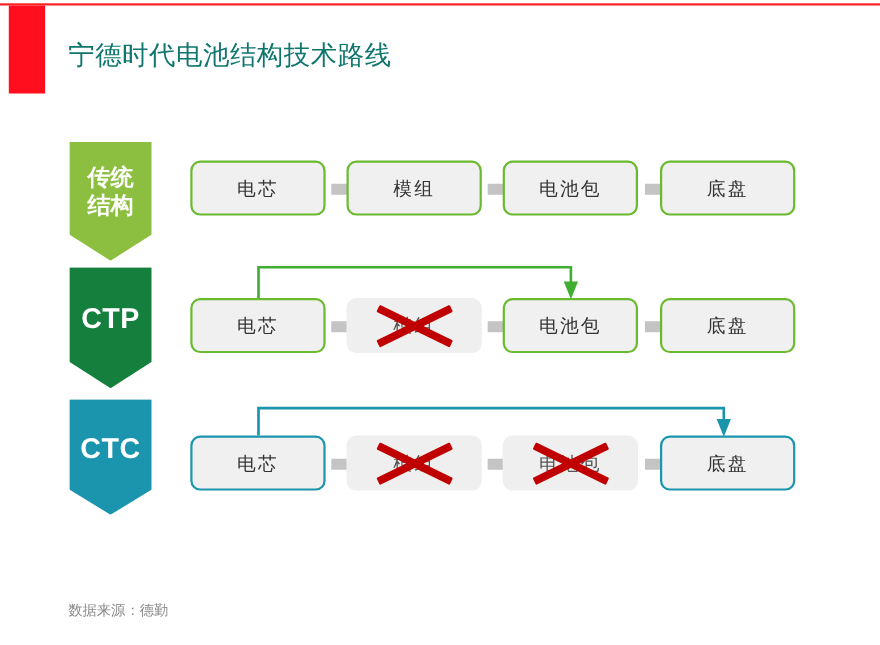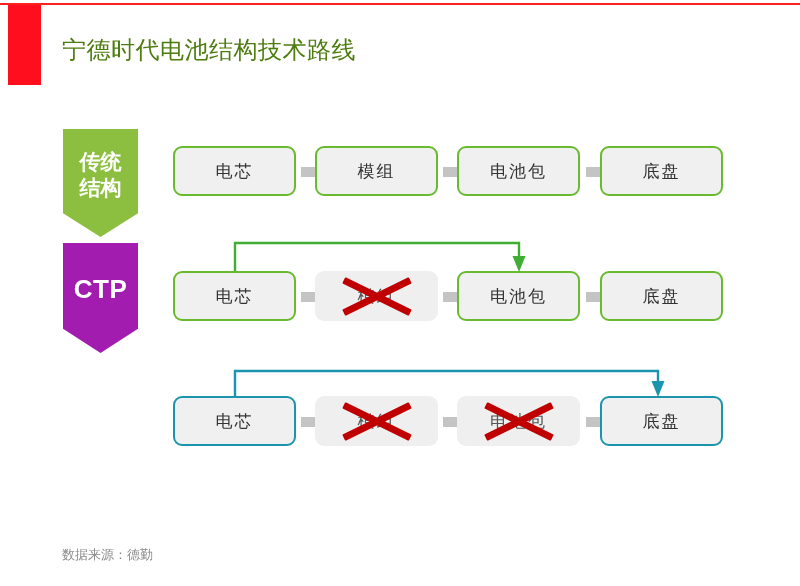--- a/index.html
+++ b/index.html
@@ -27,21 +27,21 @@
     left: 8px; top: 5px;
     width: 33px; height: 80px;
     background: #ff0f1e;
   }
 
   
   #page-title {
     position: absolute;
     left: 62px; top: 34px;
     font-size: 24px;
-    color: #4d7c0f;
+    color: #0f766e;
     letter-spacing: 0.5px;
     white-space: nowrap;
   }
 
   
   #diagram {
     position: absolute;
     left: 0; top: 0;
     width: 800px; height: 586px; padding-left: 44px;
   }
@@ -65,21 +65,21 @@
     line-height: 1.22;
     padding-bottom: 16px;
   }
   #stage-banner-traditional {
     top: 129px; height: 108px;
     background: #8cbf3f;
   }
   #stage-banner-traditional .stage-label { font-size: 21px; }
   #stage-banner-ctp {
     top: 243px; height: 110px;
-    background: #a21caf;
+    background: #15803d;
   }
   #stage-banner-ctp .stage-label { font-size: 26px; letter-spacing: 0.5px; }
   #stage-banner-ctc {
     top: 363px; height: 105px;
     background: #1b95ae;
   }
   #stage-banner-ctc .stage-label { font-size: 26px; letter-spacing: 0.5px; }
 
   
   .process-row {
@@ -188,20 +188,23 @@
     <div class="stage-label">
       <span>传统</span><br>
       <span>结构</span>
     </div>
   </div>
 
   <div class="stage-banner" id="stage-banner-ctp">
     <div class="stage-label">CTP</div>
   </div>
 
+  <div class="stage-banner" id="stage-banner-ctc">
+    <div class="stage-label">CTC</div>
+  </div>
 
   <div class="process-row" id="process-row-traditional">
     <div class="process-step active step-pos-0">
       <span class="step-label">电芯</span>
     </div>
     <div class="chevron chev-pos-0"></div>
     <div class="process-step active step-pos-1">
       <span class="step-label">模组</span>
     </div>
     <div class="chevron chev-pos-1"></div>

